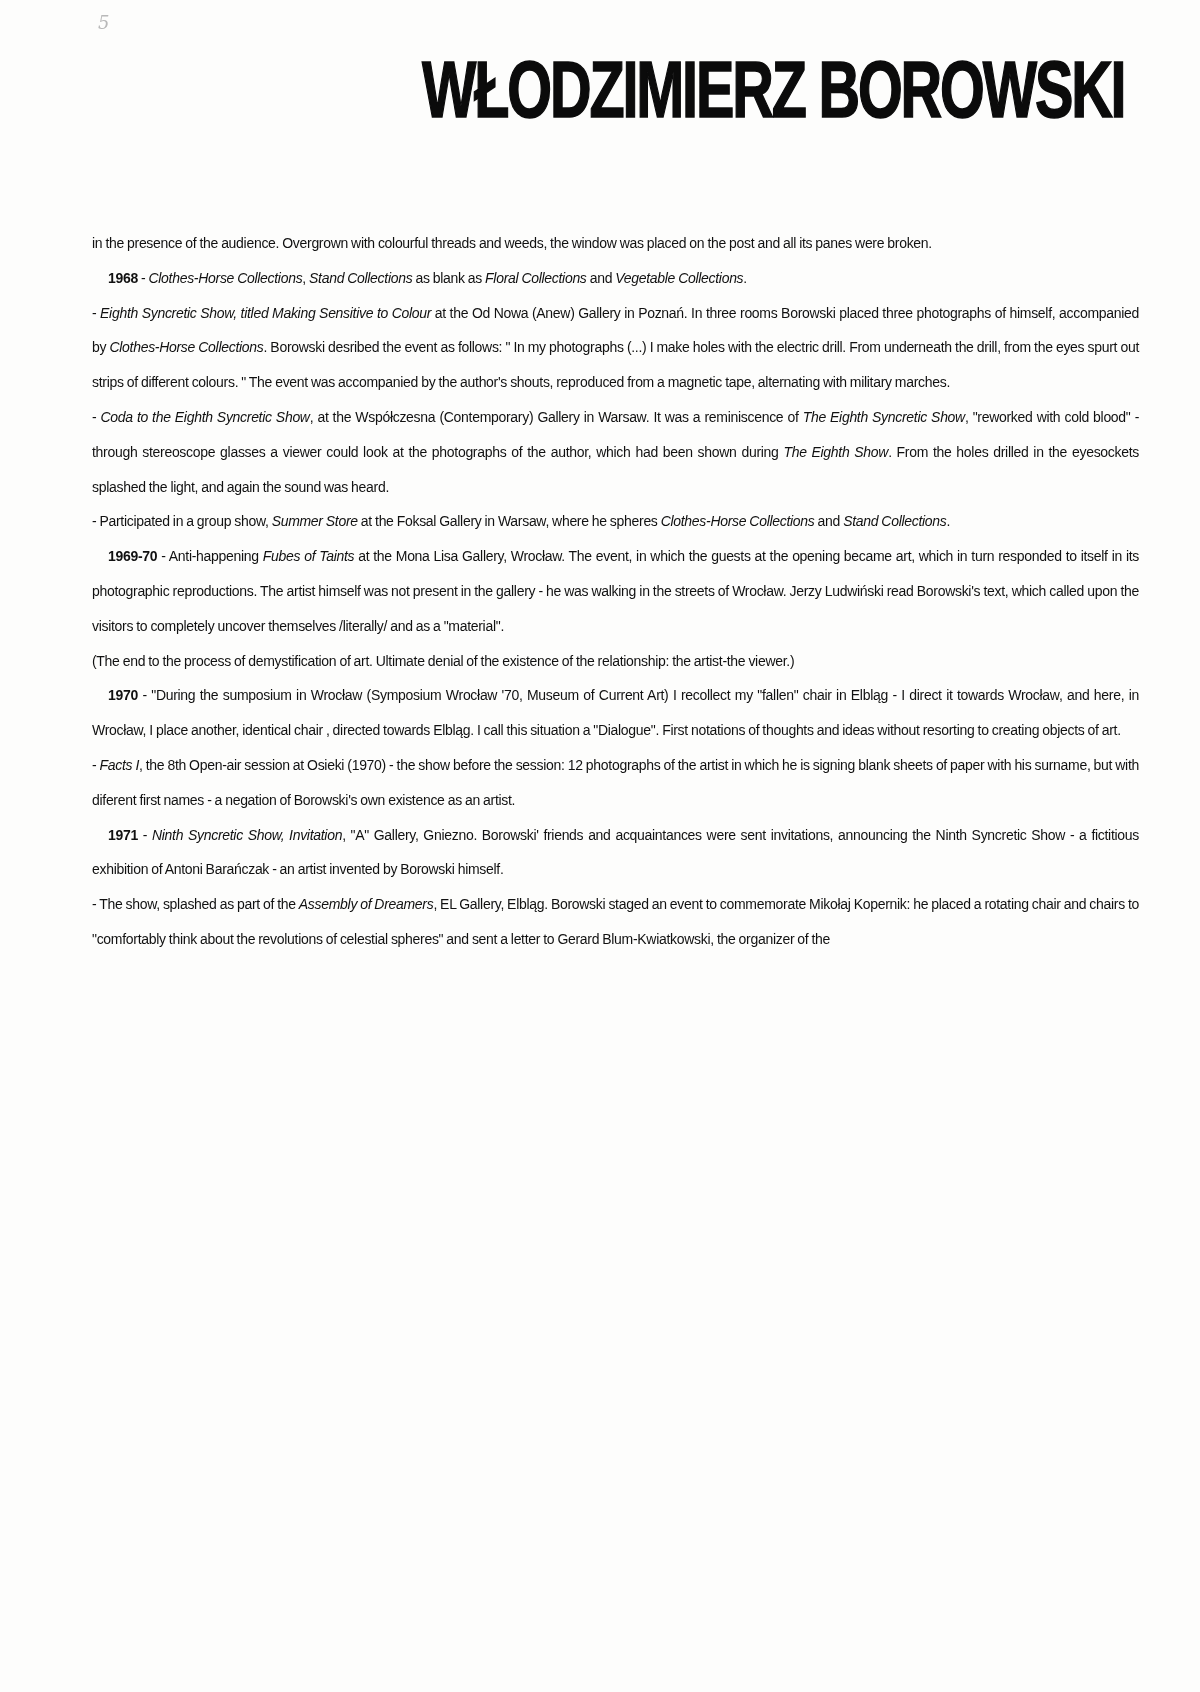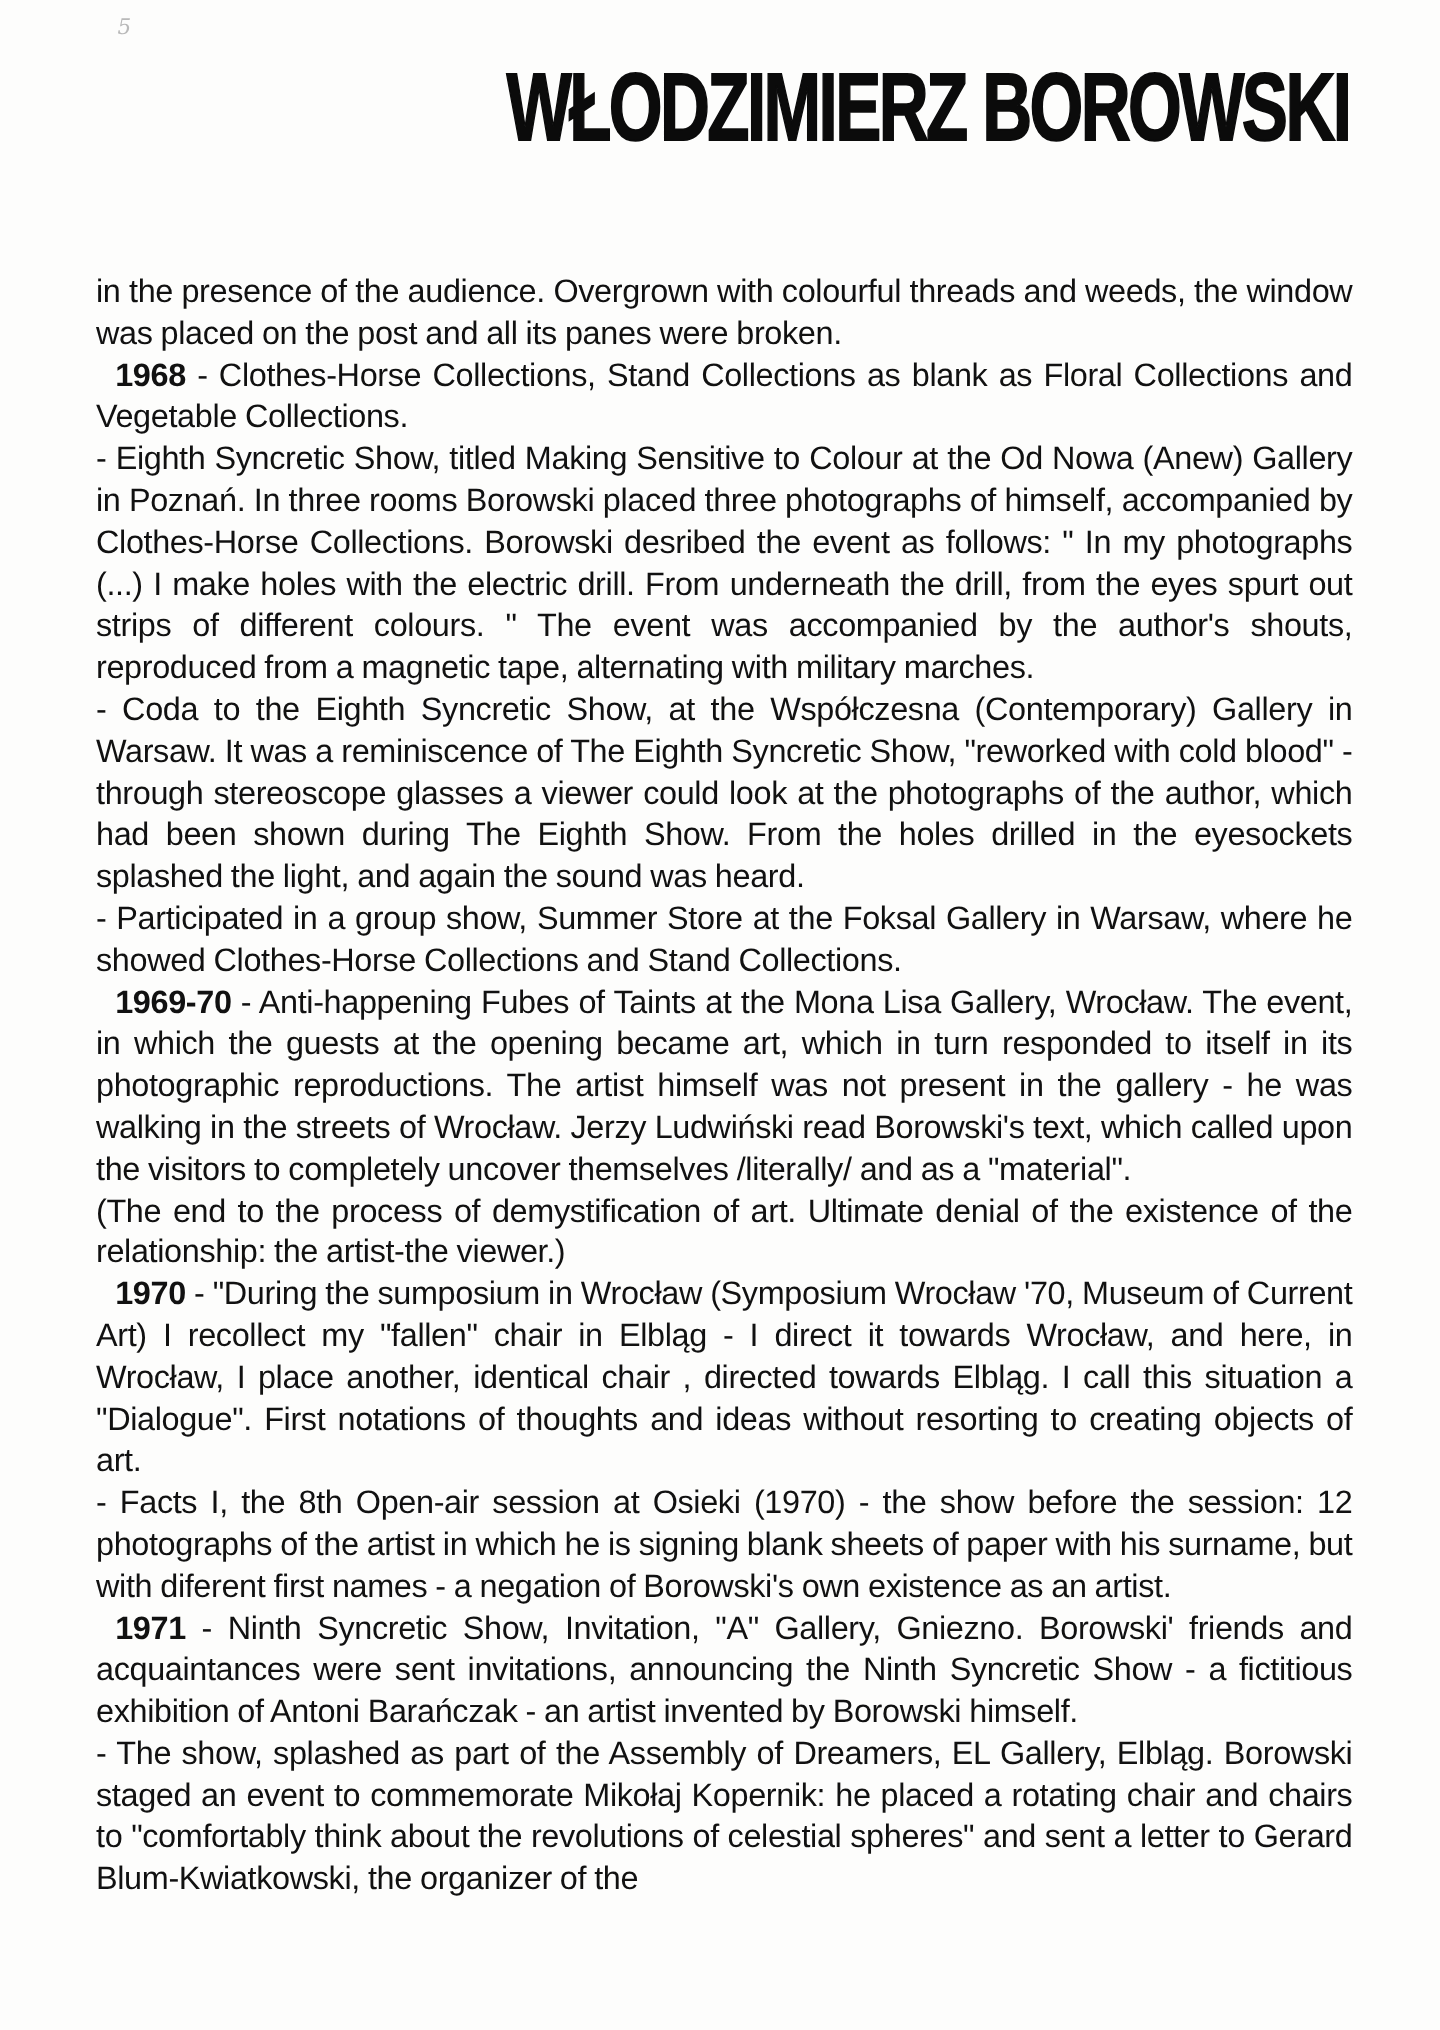--- a/index.html
+++ b/index.html
@@ -39,47 +39,47 @@
       line-height: 1;
       letter-spacing: -3px;
       color: #0b0b0b;
       transform: scaleX(0.72);
       transform-origin: right center;
       white-space: nowrap;
       -webkit-text-stroke: 1.5px #0b0b0b;
     }
     .body-text {
       position: absolute;
-      left: 80px;
+      left: 92px;
       top: 226px;
       width: 1047px;
-      font-size: 27px;
+      font-size: 14px;
       line-height: 34.8px;
       text-align: justify;
       letter-spacing: -0.3px;
       word-spacing: -0.5px;
     }
     .para { margin: 0; }
     .para .b { font-weight: bold; margin-left: 16px; }
-    .para .i { }
+    .para .i { font-style: italic; }
   </style>
 </head>
 <body>
 
 <div class="page">
   <span class="pencil-mark">5</span>
 
   <h1 class="title">WŁODZIMIERZ BOROWSKI</h1>
 
   <div class="body-text">
     <p class="para"><span>in the presence of the audience. Overgrown with colourful threads and weeds, the window was placed on the post and all its panes were broken.</span></p>
     <p class="para"><span class="b">1968</span><span> - </span><span class="i">Clothes-Horse Collections</span><span>, </span><span class="i">Stand Collections</span><span> as blank as </span><span class="i">Floral Collections</span><span> and </span><span class="i">Vegetable Collections</span><span>.</span></p>
     <p class="para"><span>- </span><span class="i">Eighth Syncretic Show, titled Making Sensitive to Colour</span><span> at the Od Nowa (Anew) Gallery in Poznań. In three rooms Borowski placed three photographs of himself, accompanied by </span><span class="i">Clothes-Horse Collections</span><span>. Borowski desribed the event as follows: " In my photographs (...) I make holes with the electric drill. From underneath the drill, from the eyes spurt out strips of different colours. " The event was accompanied by the author's shouts, reproduced from a magnetic tape, alternating with military marches.</span></p>
     <p class="para"><span>- </span><span class="i">Coda to the Eighth Syncretic Show</span><span>, at the Współczesna (Contemporary) Gallery in Warsaw. It was a reminiscence of </span><span class="i">The Eighth Syncretic Show</span><span>, "reworked with cold blood" - through stereoscope glasses a viewer could look at the photographs of the author, which had been shown during </span><span class="i">The Eighth Show</span><span>. From the holes drilled in the eyesockets splashed the light, and again the sound was heard.</span></p>
-    <p class="para"><span>- Participated in a group show, </span><span class="i">Summer Store</span><span> at the Foksal Gallery in Warsaw, where he showed </span><span class="i">Clothes-Horse Collections</span><span> and </span><span class="i">Stand Collections</span><span>.</span></p>
+    <p class="para"><span>- Participated in a group show, </span><span class="i">Summer Store</span><span> at the Foksal Gallery in Warsaw, where he spheres </span><span class="i">Clothes-Horse Collections</span><span> and </span><span class="i">Stand Collections</span><span>.</span></p>
     <p class="para"><span class="b">1969-70</span><span> - Anti-happening </span><span class="i">Fubes of Taints</span><span> at the Mona Lisa Gallery, Wrocław. The event, in which the guests at the opening became art, which in turn responded to itself in its photographic reproductions. The artist himself was not present in the gallery - he was walking in the streets of Wrocław. Jerzy Ludwiński read Borowski's text, which called upon the visitors to completely uncover themselves /literally/ and as a "material".</span></p>
     <p class="para"><span>(The end to the process of demystification of art. Ultimate denial of the existence of the relationship: the artist-the viewer.)</span></p>
     <p class="para"><span class="b">1970</span><span> - "During the sumposium in Wrocław (Symposium Wrocław '70, Museum of Current Art) I recollect my "fallen" chair in Elbląg - I direct it towards Wrocław, and here, in Wrocław, I place another, identical chair , directed towards Elbląg. I call this situation a "Dialogue". First notations of thoughts and ideas without resorting to creating objects of art.</span></p>
     <p class="para"><span>- </span><span class="i">Facts I</span><span>, the 8th Open-air session at Osieki (1970) - the show before the session: 12 photographs of the artist in which he is signing blank sheets of paper with his surname, but with diferent first names - a negation of Borowski's own existence as an artist.</span></p>
     <p class="para"><span class="b">1971</span><span> - </span><span class="i">Ninth Syncretic Show, Invitation</span><span>, "A" Gallery, Gniezno. Borowski' friends and acquaintances were sent invitations, announcing the Ninth Syncretic Show - a fictitious exhibition of Antoni Barańczak - an artist invented by Borowski himself.</span></p>
     <p class="para"><span>- The show, splashed as part of the </span><span class="i">Assembly of Dreamers</span><span>, EL Gallery, Elbląg. Borowski staged an event to commemorate Mikołaj Kopernik: he placed a rotating chair and chairs to "comfortably think about the revolutions of celestial spheres" and sent a letter to Gerard Blum-Kwiatkowski, the organizer of the</span></p>
   </div>
 </div>
 
 </body></html>

